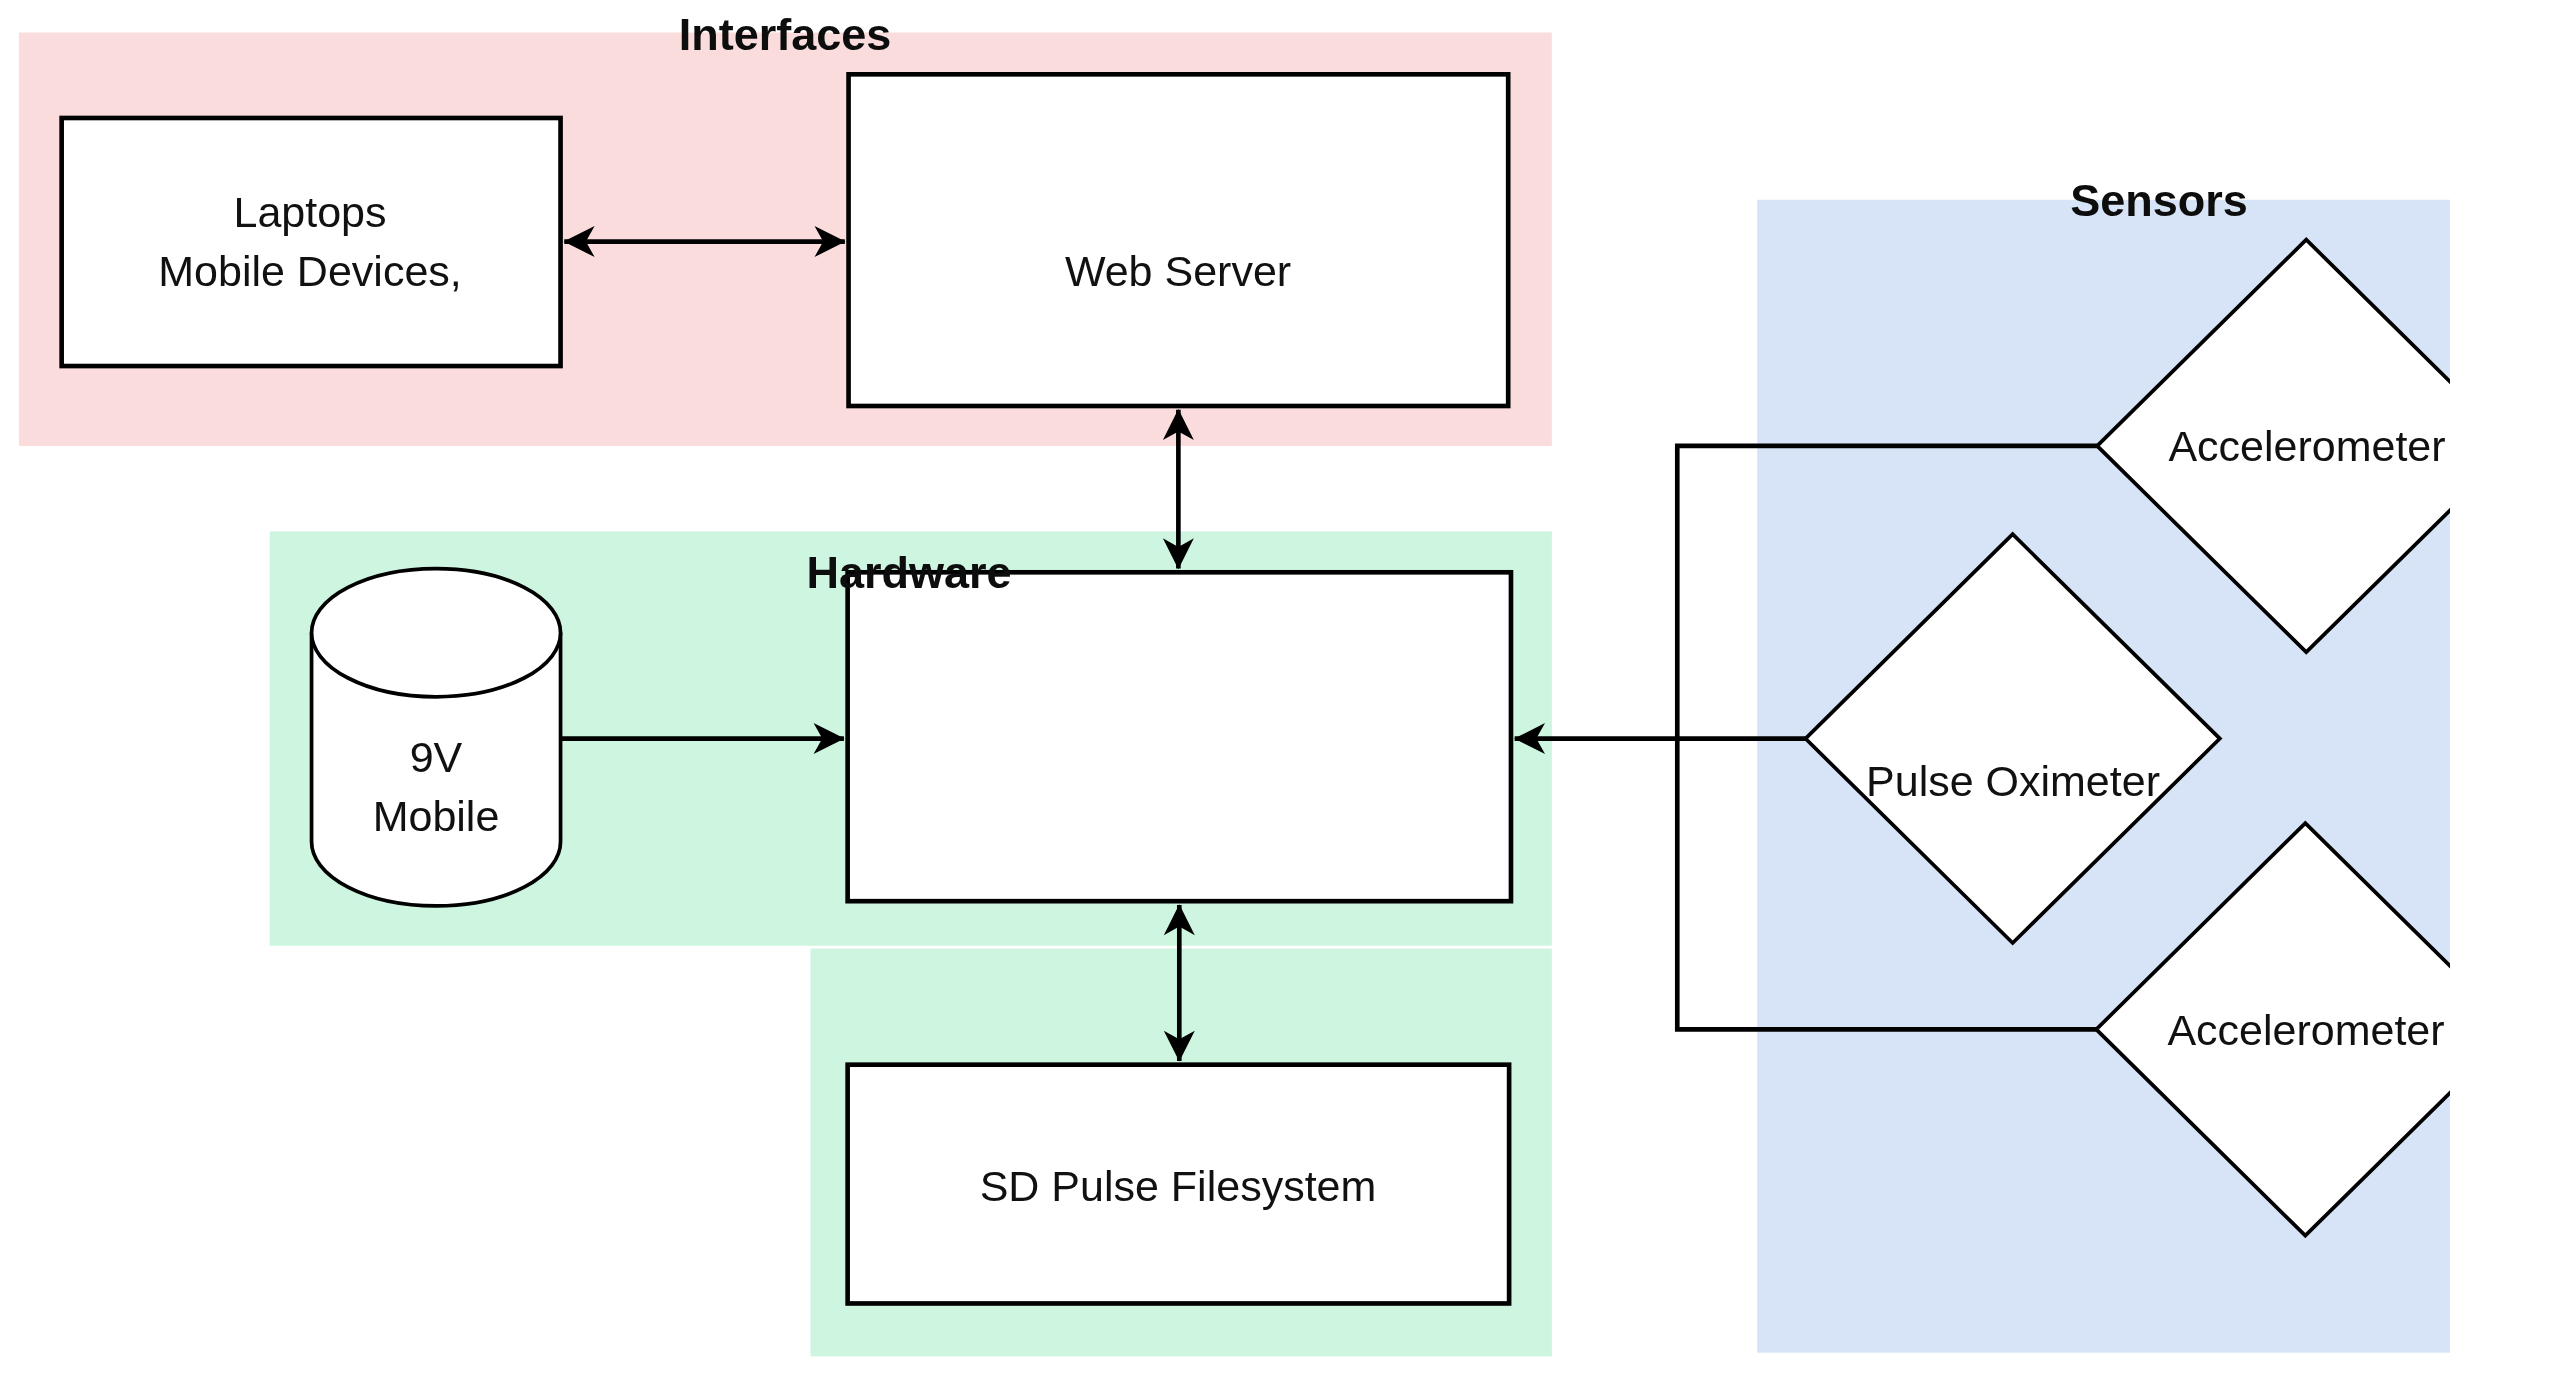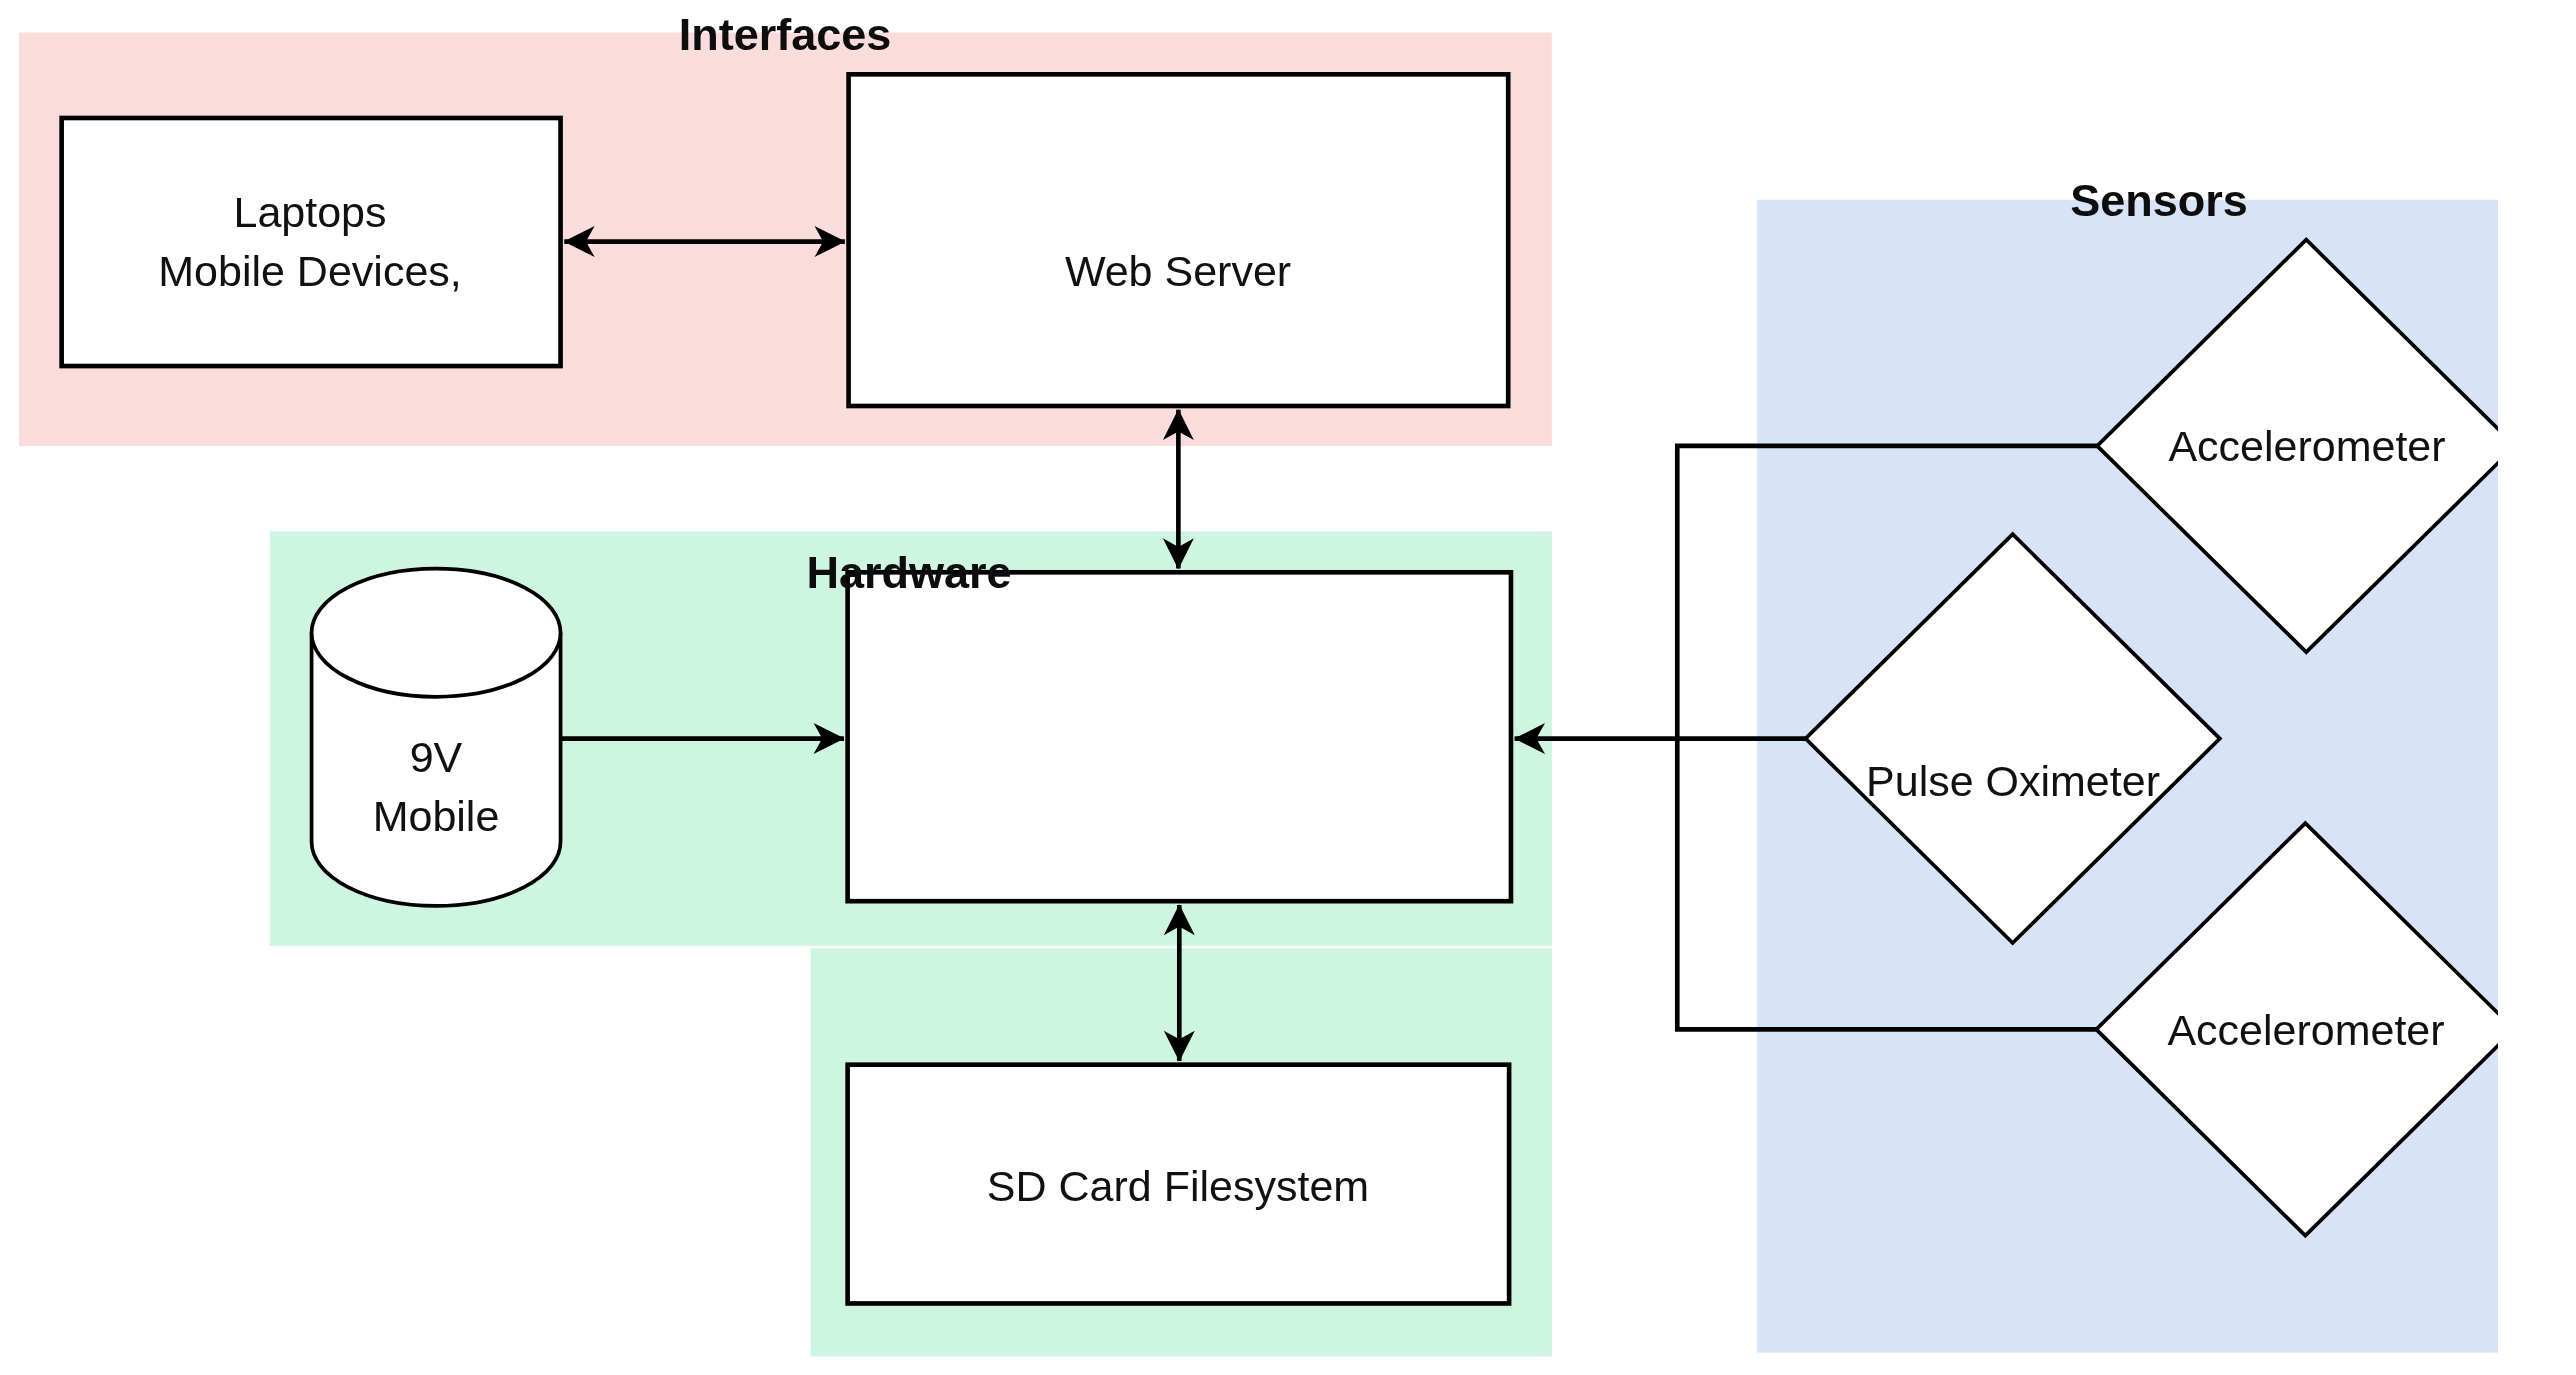--- a/index.html
+++ b/index.html
@@ -3,21 +3,20 @@
 <meta charset="utf-8">
 <style>
   html, body { margin: 0; padding: 0; background: #ffffff; }
   #canvas {
     position: relative;
     width: 2450px;
     height: 1375px;
     background: #ffffff;
     font-family: "Liberation Sans", "DejaVu Sans", sans-serif;
     overflow: hidden;
-    padding-left: 48px;
   }
   #diagram-svg { position: absolute; left: 0; top: 0; width: 2576px; height: 1375px; }
 
   .node-rect   { fill: #ffffff; stroke: #000000; stroke-width: 5; }
   .shape       { fill: #ffffff; stroke: #000000; stroke-width: 4; }
   .connector   { stroke: #000000; stroke-width: 5; fill: none; }
 
   .txt {
     position: absolute;
     transform: translate(-50%, -50%);
@@ -97,21 +96,21 @@
   </div>
 
   <div id="t-web" class="txt">Web Server</div>
 
 
   <div id="t-battery" class="txt">
     <div>9V</div>
     <div>Mobile</div>
   </div>
 
-  <div id="t-sd" class="txt">SD Card Filesystem</div>
+  <div id="t-sd" class="txt">SD Pulse Filesystem</div>
 
   <div id="t-acc-top" class="txt">Accelerometer</div>
 
   <div id="t-pulse" class="txt">Pulse Oximeter</div>
 
   <div id="t-acc-bot" class="txt">Accelerometer</div>
 </div>
 
 
 </body></html>

